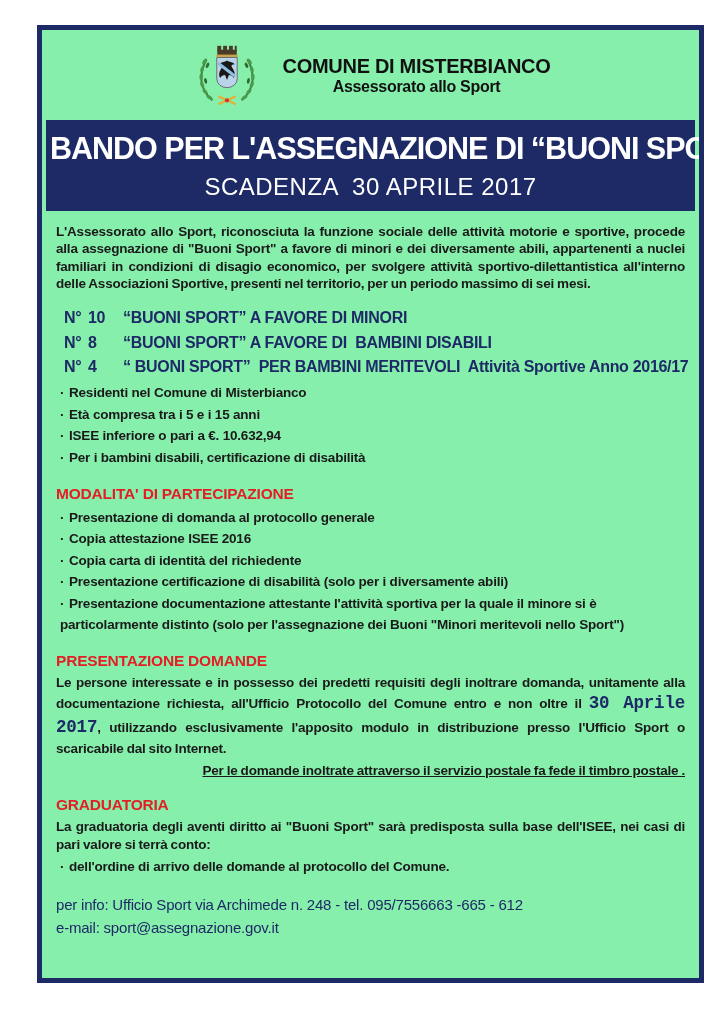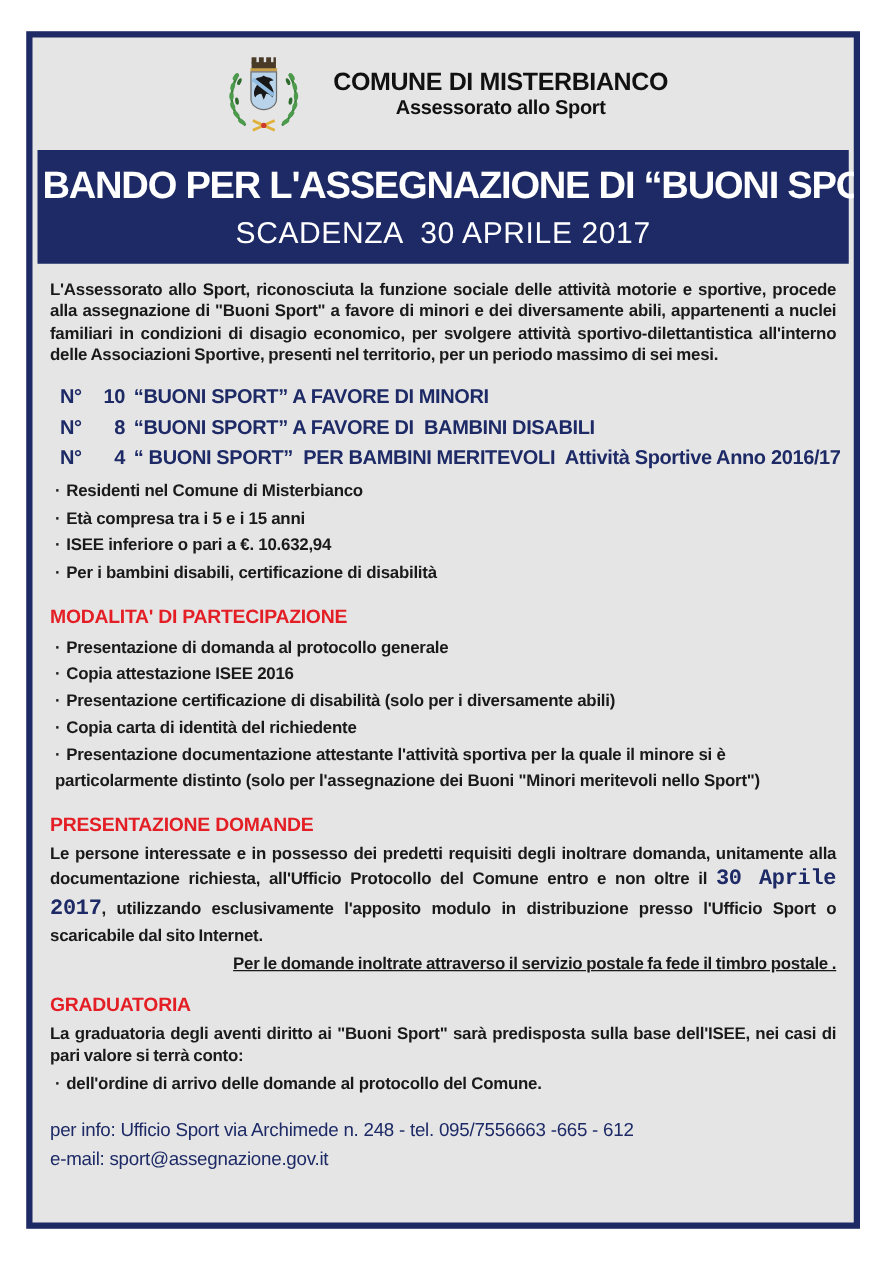--- a/index.html
+++ b/index.html
@@ -2,41 +2,41 @@
 <html lang="it"><head>
 <meta charset="utf-8">
 <style>
   html,body{margin:0;padding:0;}
   body{
     width:709px;height:1012px;background:#ffffff;
     font-family:"Liberation Sans","DejaVu Sans",sans-serif;
     position:relative;overflow:hidden;
   }
   .frame{
-    position:absolute;left:21px;top:25px;width:667px;height:958px;
-    box-sizing:border-box;border:5px solid #1d2a66;background:#e5e5e5;
+    position:absolute;left:37px;top:25px;width:667px;height:958px;
+    box-sizing:border-box;border:5px solid #1d2a66;background:#86efac;
     overflow:hidden;
   }
   
   .header{display:flex;align-items:center;justify-content:center;gap:20px;height:84px;margin-top:4px;}
   .crest{width:72px;height:72px;flex:0 0 auto;}
   .header-text{text-align:center;color:#111111;}
   .muni{font-size:20px;font-weight:800;letter-spacing:-0.3px;line-height:1.15;}
   .dept{font-size:16px;font-weight:700;letter-spacing:-0.3px;line-height:1.15;}
   
   .banner{background:#1d2a66;color:#ffffff;text-align:center;margin:2px 4px 0 4px;padding:12px 4px 10px 4px;}
   .banner-title{font-size:30.5px;font-weight:800;letter-spacing:-1px;line-height:1.1;white-space:pre;}
   .banner-sub{font-size:24px;font-weight:400;letter-spacing:0.5px;margin-top:7px;white-space:pre;}
   
   .content{padding:12px 14px 0 14px;color:#1a1a1a;}
   .intro{font-size:13.5px;font-weight:700;line-height:1.3;text-align:justify;margin:0;letter-spacing:-0.2px;word-spacing:-0.5px;}
   .alloc{list-style:none;margin:13px 0 0 8px;padding:0;color:#1d2a66;font-weight:800;font-size:16px;letter-spacing:-0.3px;}
   .alloc li{line-height:1.55;white-space:pre;}
   .alloc .num{display:inline-block;width:24px;}
-  .alloc .qty{display:inline-block;width:28px;text-align:right;margin-right:7px;}
+  .alloc .qty{display:inline-block;width:28px;text-align:left;margin-right:7px;}
   .sec-title{color:#e41e25;font-size:15.5px;font-weight:800;letter-spacing:-0.2px;margin:16px 0 4px 0;}
   .blist{list-style:none;margin:2px 0 0 4px;padding:0;font-size:13.5px;font-weight:700;letter-spacing:-0.2px;}
   .blist li{line-height:1.6;text-align:left;}
   .blist .bullet{display:inline-block;width:9px;color:#1a1a1a;}
   .para{font-size:13.5px;font-weight:700;line-height:1.35;text-align:justify;margin:4px 0 0 0;letter-spacing:-0.2px;word-spacing:-0.5px;}
   .date-inline{color:#1d2a66;font-size:17.5px;font-weight:800;letter-spacing:-0.2px;font-family:Liberation Mono, monospace;}
   
   .contact{text-align:left;color:#1d2a66;font-weight:400;font-size:15px;line-height:1.5;margin-top:16px;letter-spacing:-0.2px;}
 </style>
 </head>
@@ -110,22 +110,22 @@
       <li><span class="bullet">·</span><span>Residenti nel Comune di Misterbianco</span></li>
       <li><span class="bullet">·</span><span>Età compresa tra i 5 e i 15 anni</span></li>
       <li><span class="bullet">·</span><span>ISEE inferiore o pari a €. 10.632,94</span></li>
       <li><span class="bullet">·</span><span>Per i bambini disabili, certificazione di disabilità</span></li>
     </ul>
 
     <div class="sec-title">MODALITA' DI PARTECIPAZIONE</div>
     <ul class="blist">
       <li><span class="bullet">·</span><span>Presentazione di domanda al protocollo generale</span></li>
       <li><span class="bullet">·</span><span>Copia attestazione ISEE 2016</span></li>
+      <li><span class="bullet">·</span><span>Copia carta di identità del richiedente</span></li>
       <li><span class="bullet">·</span><span>Presentazione certificazione di disabilità (solo per i diversamente abili)</span></li>
-      <li><span class="bullet">·</span><span>Copia carta di identità del richiedente</span></li>
       <li><span class="bullet">·</span><span>Presentazione documentazione attestante l'attività sportiva per la quale il minore si è particolarmente distinto (solo per l'assegnazione dei Buoni  "Minori meritevoli nello Sport")</span></li>
     </ul>
 
     <div class="sec-title">PRESENTAZIONE  DOMANDE</div>
     <p class="para"><span>Le persone interessate e in possesso dei predetti requisiti degli inoltrare domanda, unitamente alla documentazione richiesta, all'Ufficio Protocollo del Comune entro e non oltre il </span><span class="date-inline">30 Aprile 2017</span><span>, utilizzando esclusivamente l'apposito modulo in distribuzione presso l'Ufficio Sport o scaricabile dal sito Internet.</span></p>
     <p class="para" style="text-align:right;text-decoration:underline;">Per le domande inoltrate attraverso il servizio postale fa fede il timbro postale .</p>
 
     <div class="sec-title">GRADUATORIA</div>
     <p class="para">La graduatoria degli aventi diritto ai "Buoni Sport" sarà predisposta sulla base dell'ISEE, nei casi di pari valore si terrà conto:</p>
     <ul class="blist">

